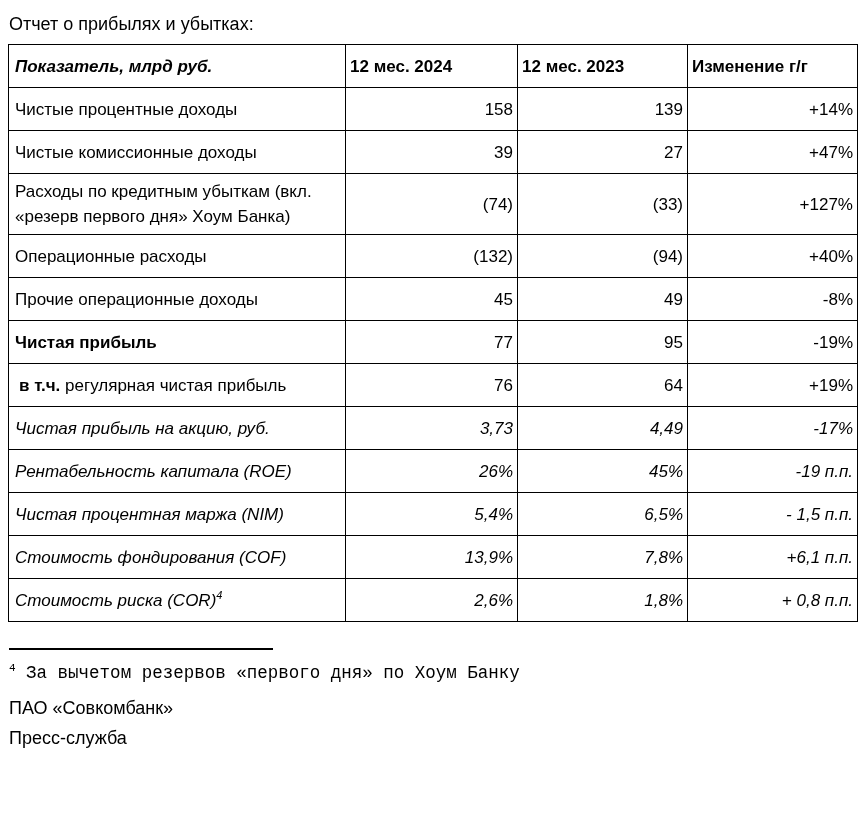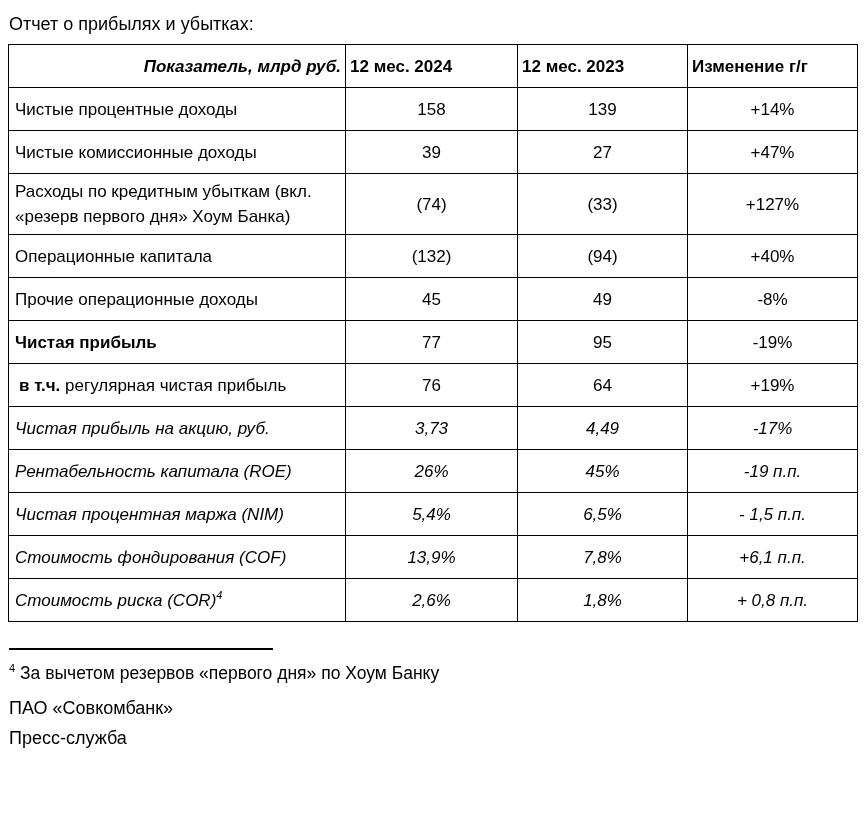--- a/index.html
+++ b/index.html
@@ -30,52 +30,52 @@
     border: 1.5px solid #000000;
     font-size: 17px;
     line-height: 25px;
     vertical-align: middle;
     padding: 5px 4px;
     overflow: hidden;
   }
   tr.h-row { height: 43px; }
   tr.d-row { height: 43px; }
   .h-label {
-    text-align: right;
+    text-align: left;
     font-weight: bold;
     font-style: italic;
     padding-left: 6px !important;
   }
   .h-col {
     text-align: left;
     font-weight: bold;
   }
   .c-label {
     text-align: left;
     padding-left: 6px !important;
     white-space: pre-line;
   }
-  .c-num { text-align: center; }
+  .c-num { text-align: right; }
   .st-bold .c-label { font-weight: bold; }
   .st-mixed .c-label { padding-left: 10px !important; border-radius: 19px; }
   .st-mixed .b { font-weight: bold; }
   .st-bolditalic .c-label { font-weight: normal; font-style: italic; margin-left: 38px; }
   .st-bolditalic .c-num { font-style: italic; }
   sup {
     font-size: 11px;
     line-height: 0;
   }
   .sep-line {
     width: 264px;
     height: 0;
     border-top: 2px solid #000000;
     margin: 26px 0 11px 1px;
   }
   .footnote {
-    font-family: Liberation Sans, sans-serif;
+    font-family: Liberation Mono, monospace;
     font-size: 17.5px;
     line-height: 24px;
     margin: 0 0 8px 1px;
   }
   .press-line {
     font-size: 18px;
     line-height: 30px;
     margin-left: 1px;
   }
 </style>
@@ -115,21 +115,21 @@
           <td class="c-num">+47%</td>
         </tr>
         <tr class="d-row st-regular">
           <td class="c-label">Расходы по кредитным убыткам (вкл.
 «резерв первого дня» Хоум Банка)</td>
           <td class="c-num">(74)</td>
           <td class="c-num">(33)</td>
           <td class="c-num">+127%</td>
         </tr>
         <tr class="d-row st-regular">
-          <td class="c-label">Операционные капитала</td>
+          <td class="c-label">Операционные расходы</td>
           <td class="c-num">(132)</td>
           <td class="c-num">(94)</td>
           <td class="c-num">+40%</td>
         </tr>
         <tr class="d-row st-regular">
           <td class="c-label">Прочие операционные доходы</td>
           <td class="c-num">45</td>
           <td class="c-num">49</td>
           <td class="c-num">-8%</td>
         </tr>

